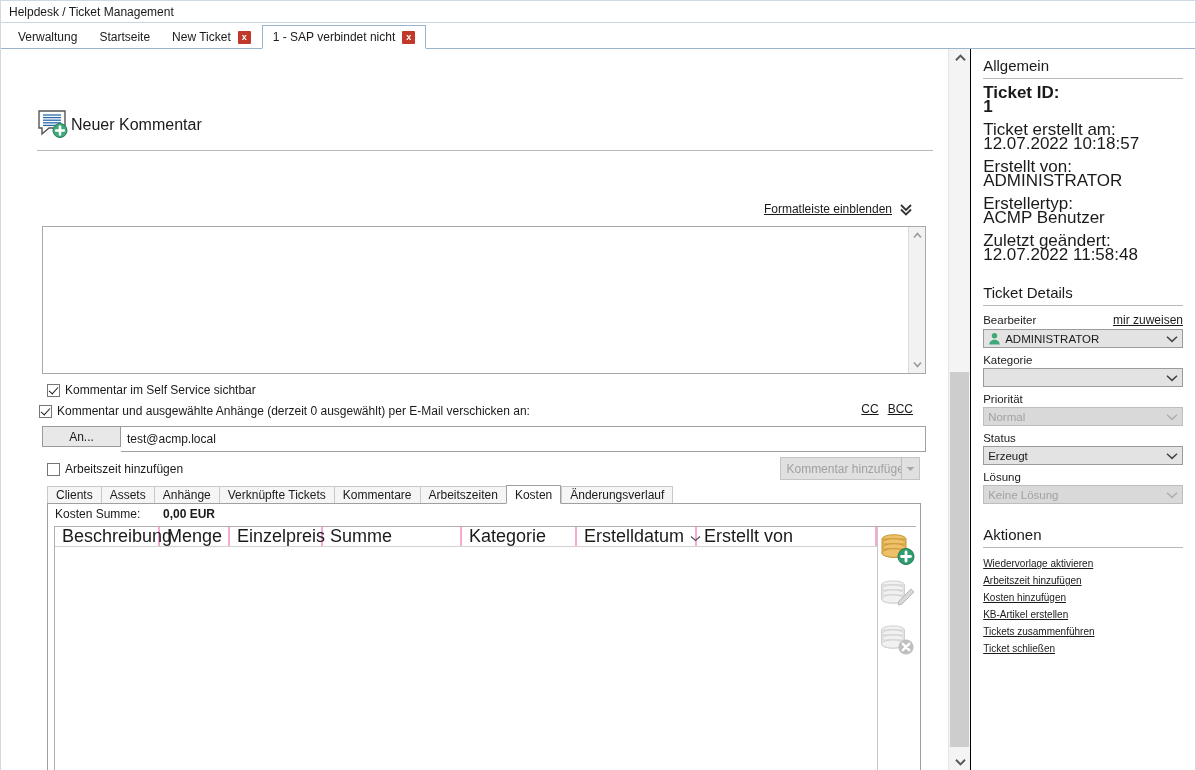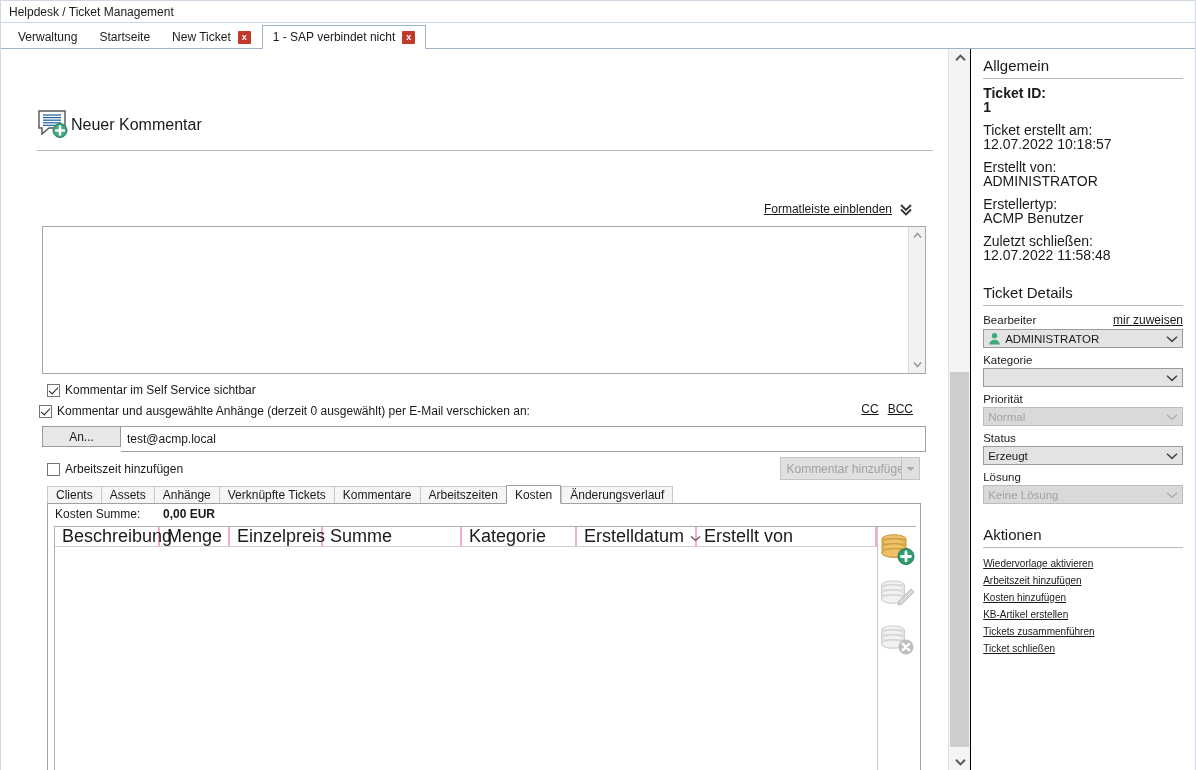--- a/index.html
+++ b/index.html
@@ -372,21 +372,21 @@
     padding: 8px 12px 0 12px;
     overflow: hidden;
   }
   .sb-h {
     font-size: 15px;
     color: #1a1a1a;
     padding-bottom: 4px;
     border-bottom: 1px solid #b9b9b9;
     margin-bottom: 7px;
   }
-  .kv { margin-bottom: 9px; font-size: 14px; line-height: 14px; }
+  .kv { margin-bottom: 9px; font-size: 17px; line-height: 14px; }
   .kv .k { color: #1a1a1a; }
   .kv .v { color: #1a1a1a; }
   .kv.bold .k, .kv.bold .v { font-weight: bold; }
 
   .fld { margin-bottom: 6px; }
   .fld-label-row {
     display: flex; align-items: baseline; justify-content: space-between;
     font-size: 11.5px;
     margin-bottom: 2px;
   }
@@ -650,21 +650,21 @@
           </div>
           <div class="kv">
             <div class="k">Erstellt von:</div>
             <div class="v">ADMINISTRATOR</div>
           </div>
           <div class="kv">
             <div class="k">Erstellertyp:</div>
             <div class="v">ACMP Benutzer</div>
           </div>
           <div class="kv">
-            <div class="k">Zuletzt schließen:</div>
+            <div class="k">Zuletzt geändert:</div>
             <div class="v">12.07.2022 11:58:48</div>
           </div>
         </div>
 
       <div class="sb-h sidebar-sep">Ticket Details</div>
       <div id="detailfields">
           <div class="fld">
             <div class="fld-label-row">
               <span>Bearbeiter</span>
               <span class="link">mir zuweisen</span>

